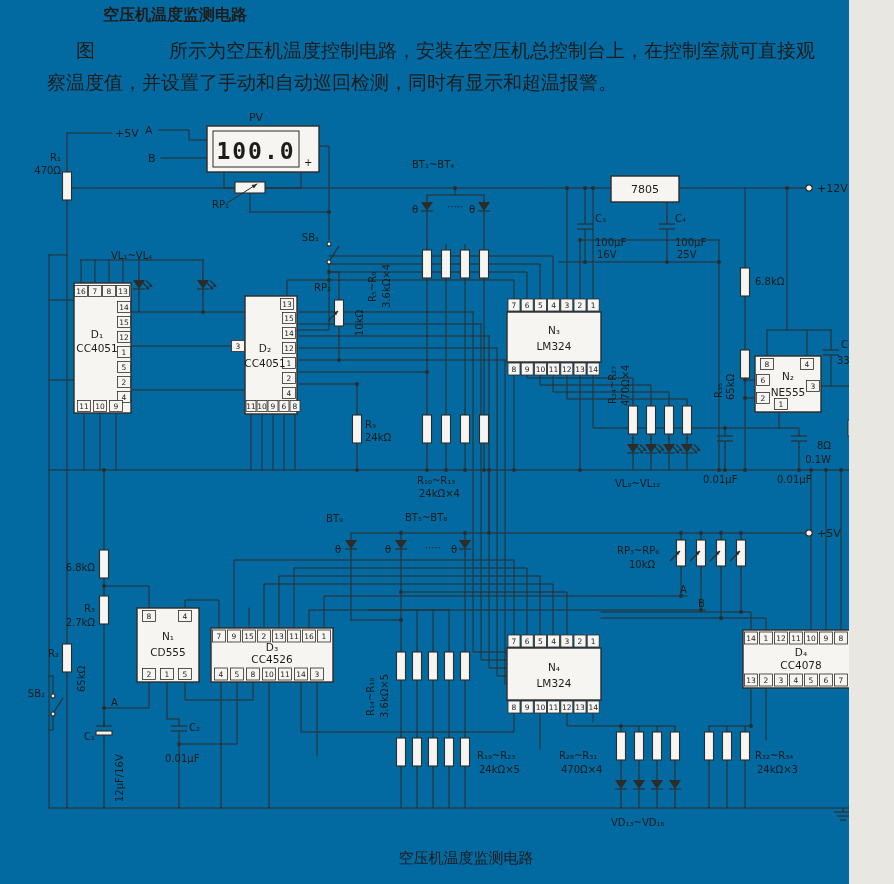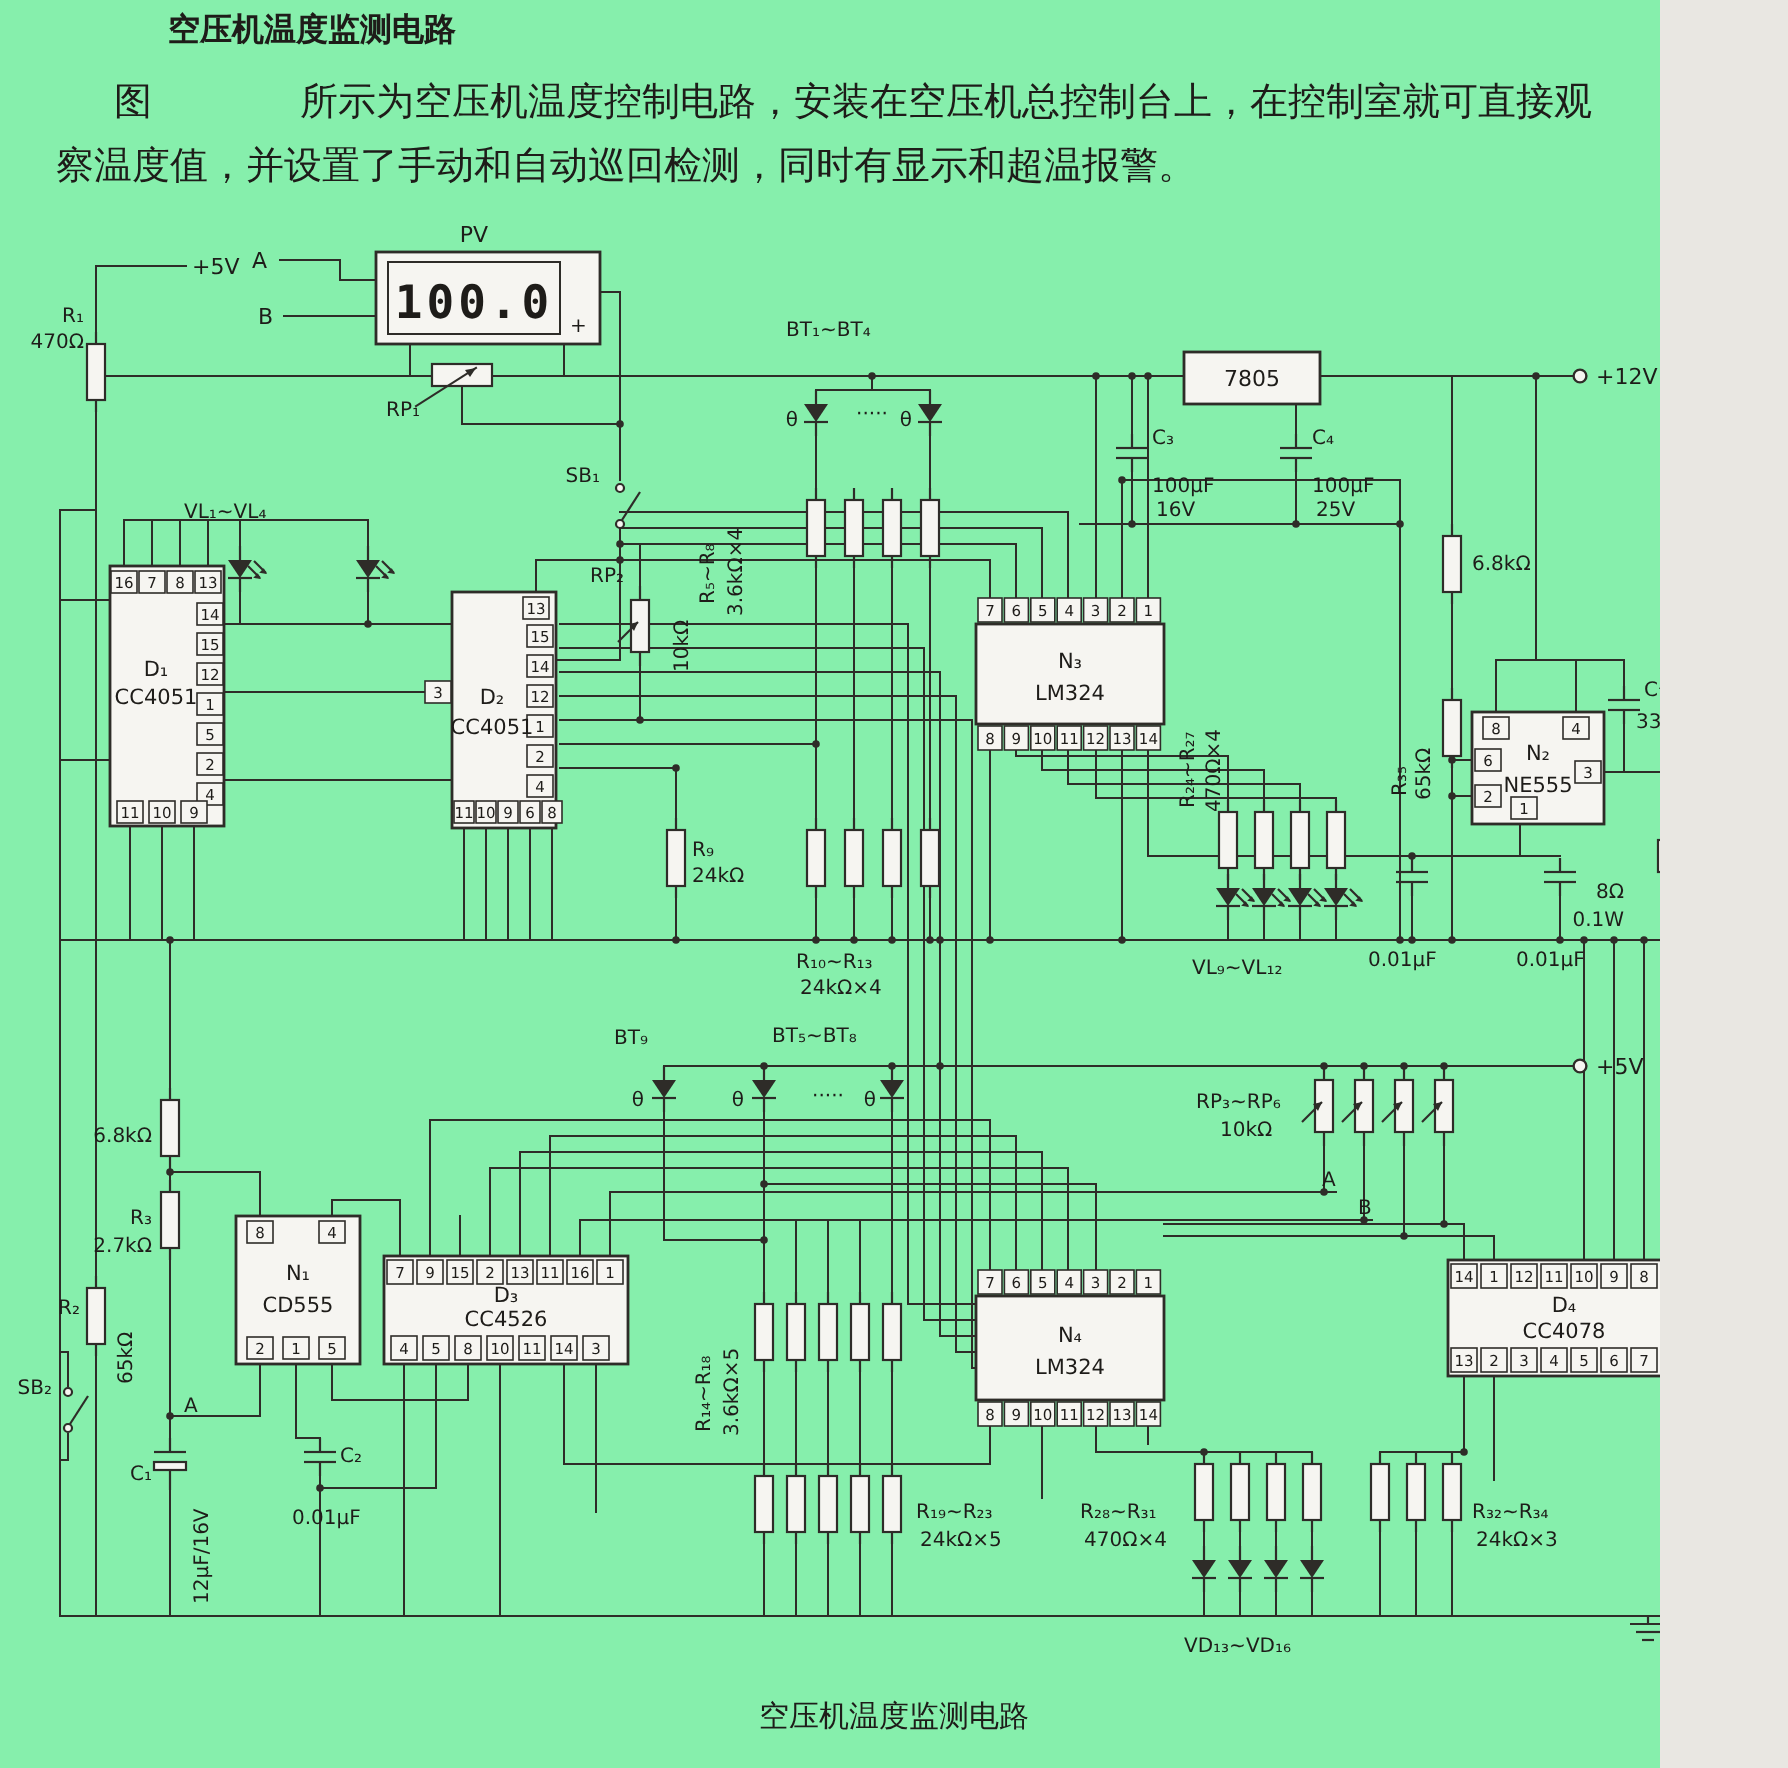--- a/index.html
+++ b/index.html
@@ -1,17 +1,17 @@
 <!DOCTYPE html>
 <html><head>
 <meta charset="utf-8">
 <style>
   html,body{margin:0;padding:0;background:#e9e7e2;}
-  .page{position:relative;width:830px;height:884px;background:#86efac;overflow:hidden;
-        font-family:"DejaVu Sans","Liberation Sans",sans-serif;}
+  .page{position:relative;width:830px;height:884px;background:#0369a1;overflow:hidden;
+        font-family:"DejaVu Sans","Liberation Sans",sans-serif;padding-left:19px;}
   svg{display:block;}
   .w{fill:none;stroke:#2e2c28;stroke-width:1;stroke-linecap:square;}
   .box{fill:#f6f5f1;stroke:#2e2c28;stroke-width:1.4;}
   .box2{fill:#f6f5f1;stroke:#2e2c28;stroke-width:1.1;}
   .pinbox{fill:#f6f5f1;stroke:#2e2c28;stroke-width:0.8;}
   text{fill:#1e1c19;font-family:"DejaVu Sans","Liberation Sans",sans-serif;}
   .pin{font-size:7.5px;text-anchor:middle;}
   .lbl{font-size:11px;}
   .sm{font-size:10px;}
   .ic{font-size:10.5px;text-anchor:middle;}

